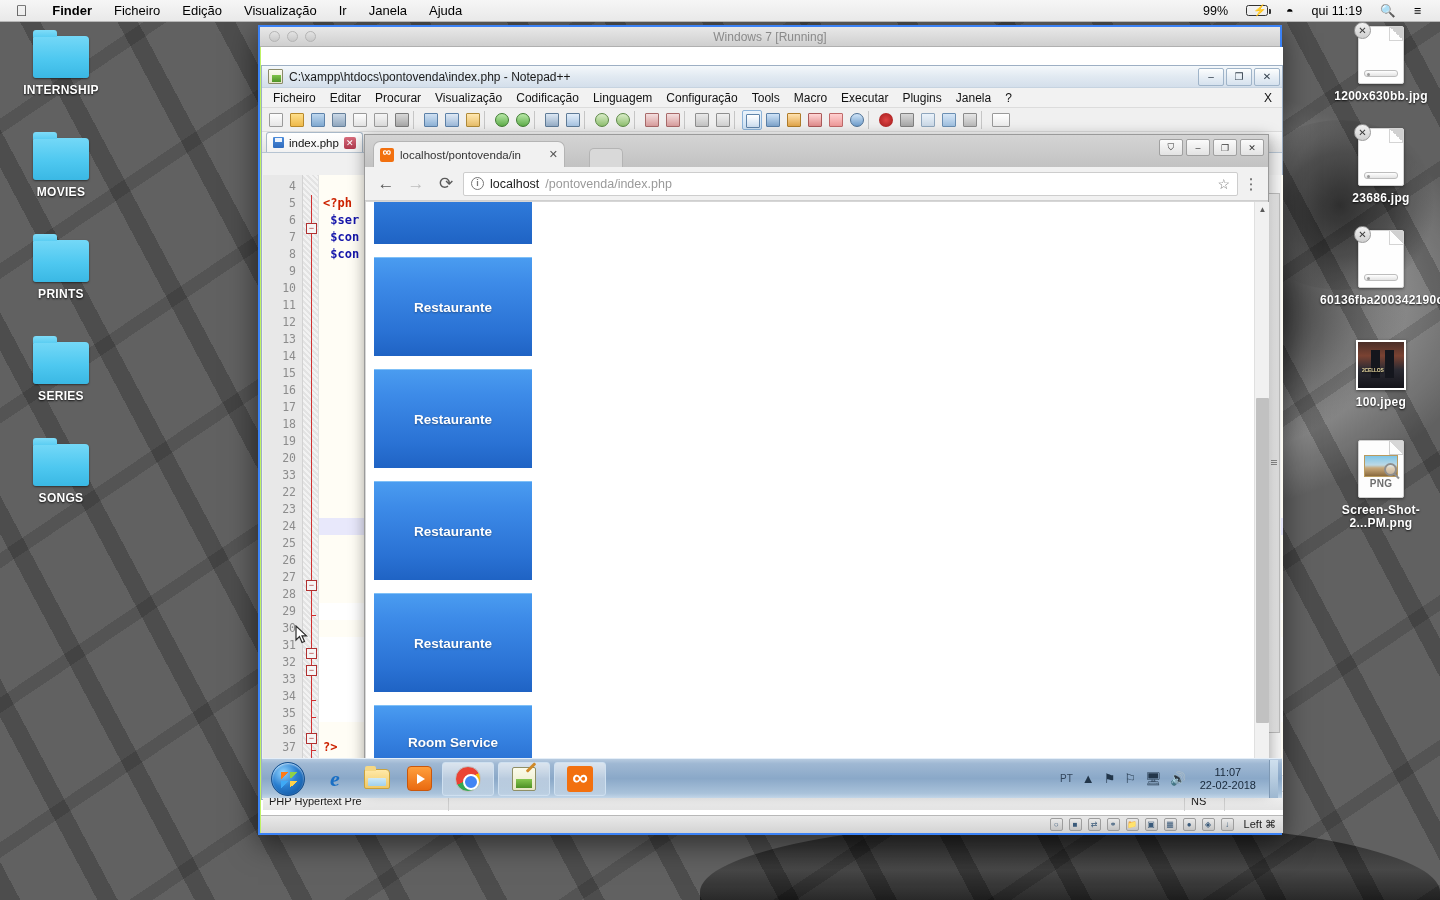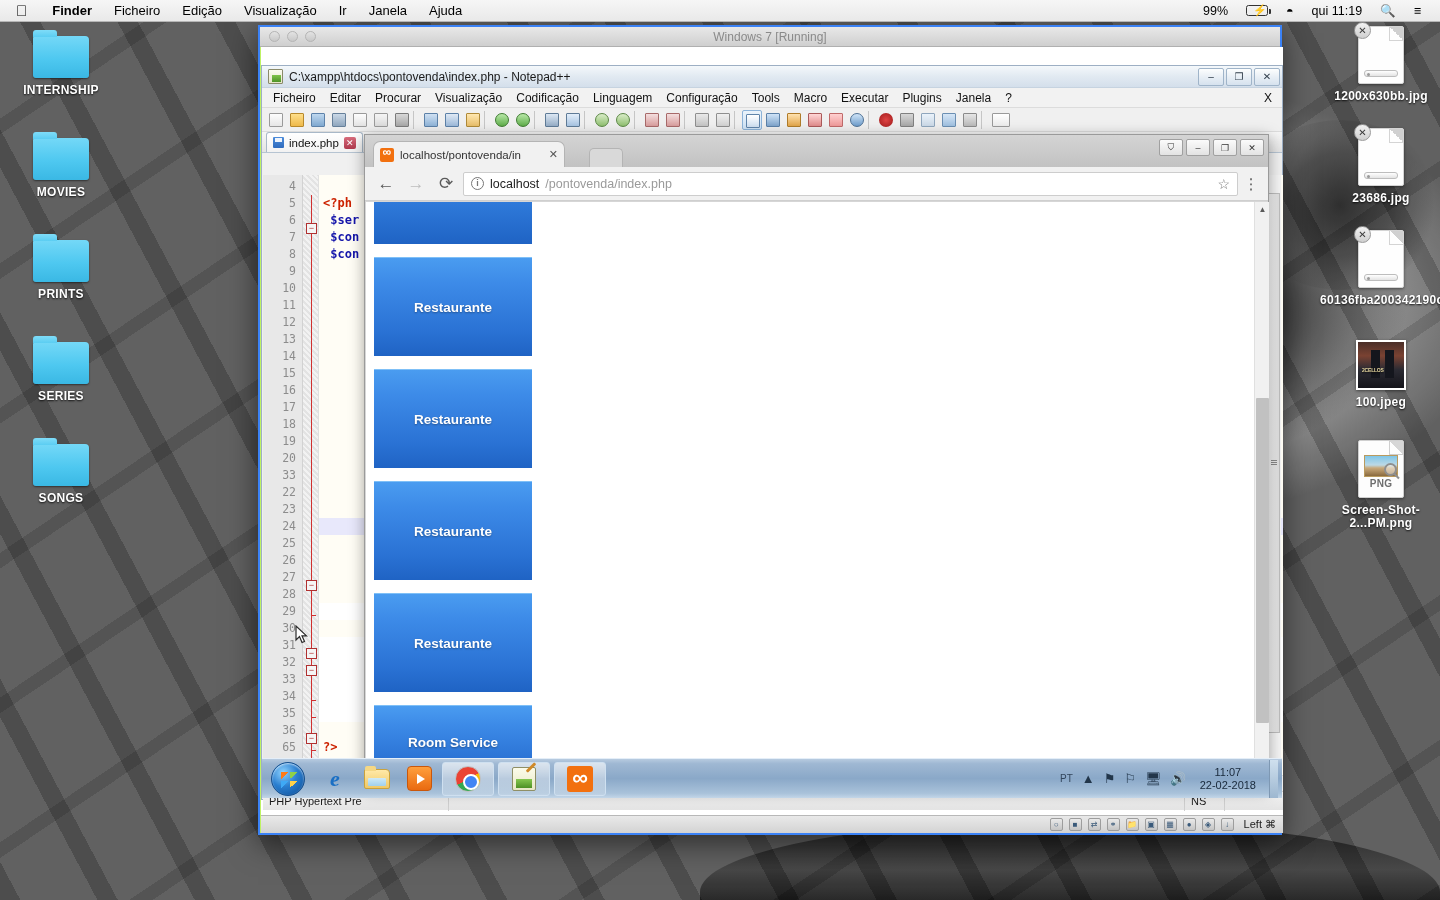--- a/index.html
+++ b/index.html
@@ -721,21 +721,21 @@
             <div>27</div>
             <div>28</div>
             <div>29</div>
             <div>30</div>
             <div>31</div>
             <div>32</div>
             <div>33</div>
             <div>34</div>
             <div>35</div>
             <div>36</div>
-            <div>65</div>
+            <div>37</div>
           </div>
         <div id="npp-foldcol">
           <div class="foldline"></div>
           <div class="foldbox" style="top:48px;">−</div>
           <div class="foldbox" style="top:405px;">−</div>
           <div class="foldbox" style="top:473px;">−</div>
           <div class="foldbox" style="top:490px;">−</div>
           <div class="foldbox" style="top:558px;">−</div>
           <div class="foldtick" style="top:440px;"></div>
           <div class="foldtick" style="top:525px;"></div>

